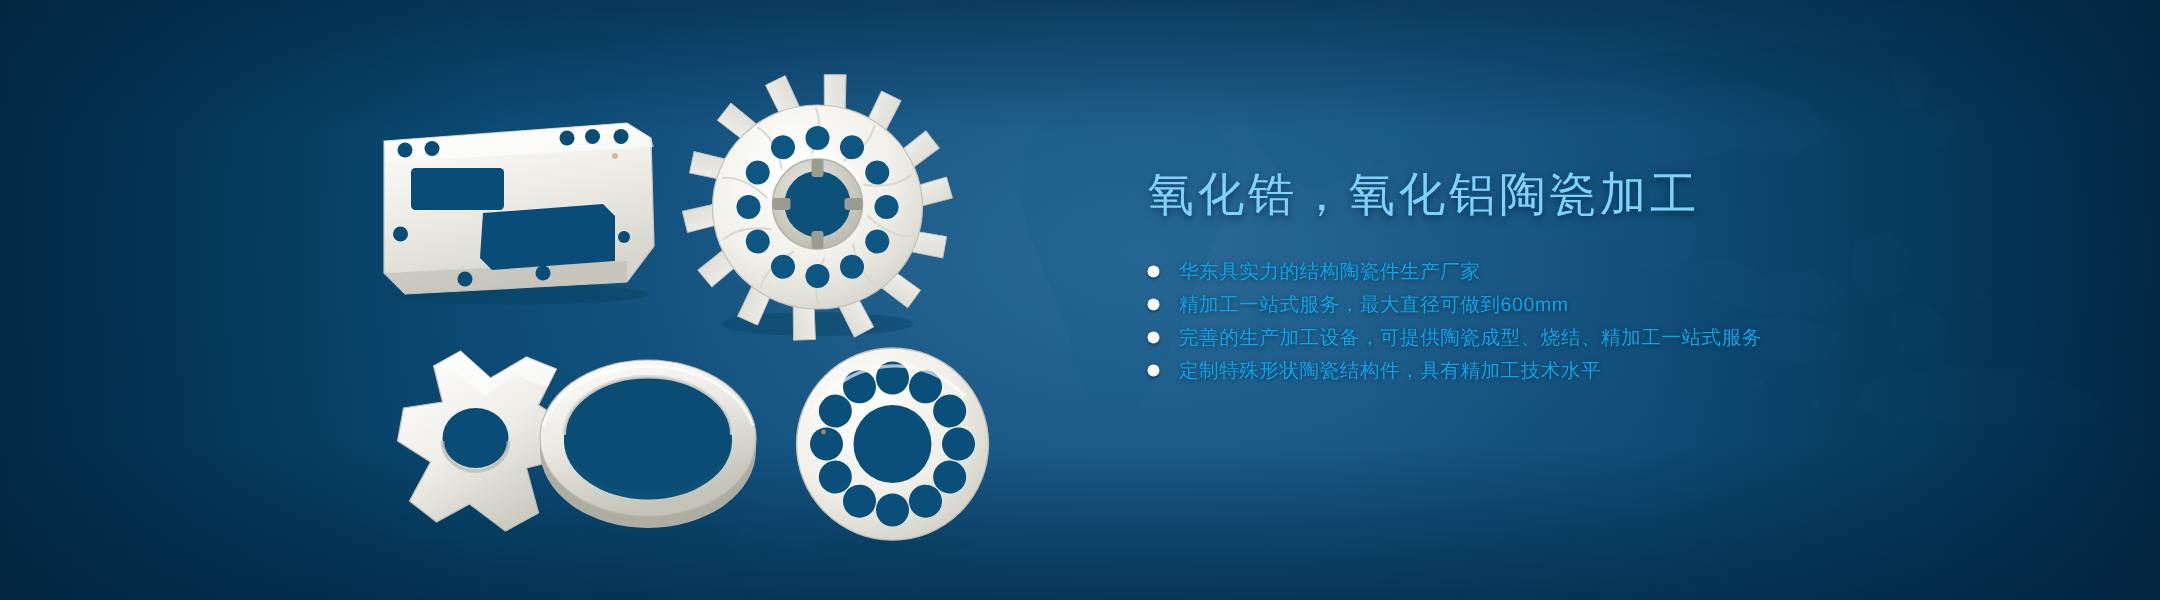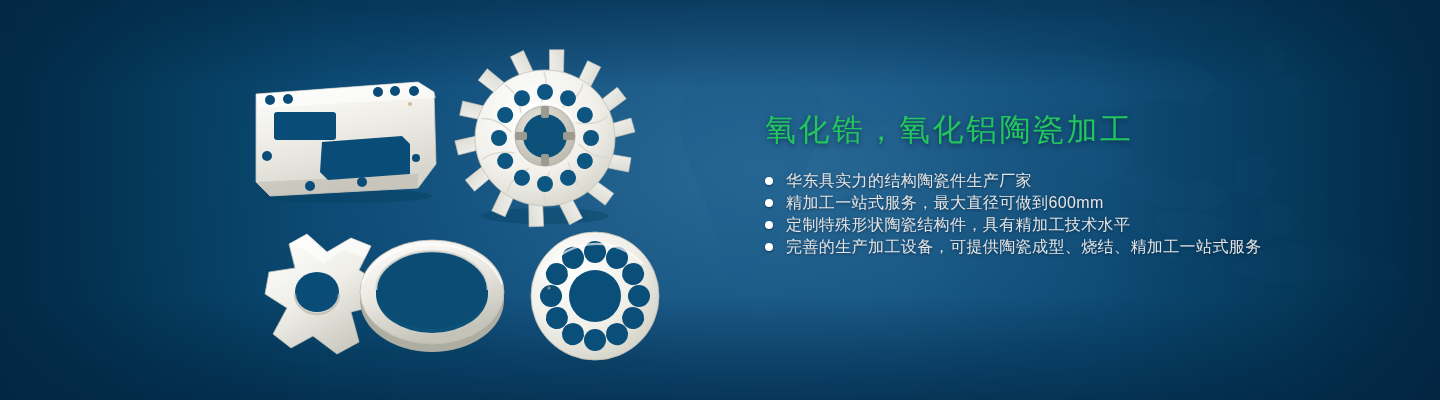--- a/index.html
+++ b/index.html
@@ -39,42 +39,42 @@
   .worldmap svg{width:100%;height:100%;display:block;}
 
   
   .products{position:absolute;left:0;top:0;width:720px;height:400px;}
   .prod{position:absolute;}
   .prod svg{display:block;overflow:visible;}
 
   
   .copy{position:absolute;left:765px;top:108px;width:620px;}
   .headline{
-    color:#22c55e;
+    color:#7dd3fc;
     font-size:31px;
     line-height:44px;
     letter-spacing:2.5px;
     font-weight:400;
     margin:0 0 18px 0;
     text-shadow:0 2px 5px rgba(0,20,40,.55);
     white-space:nowrap;
   }
   .bullets{list-style:none;margin:0;padding:0;}
   .bullet{
     display:flex;align-items:center;
     height:22px;margin-bottom:0px;
     padding:0 0 0 0;
   }
   .dot{
     width:8px;height:8px;border-radius:50%;
     background:#ffffff;flex:0 0 auto;margin-right:13px;
     box-shadow:0 1px 2px rgba(0,15,35,.5);
   }
   .btext{
-    color:#e5e5e5;font-size:16px;line-height:22px;letter-spacing:.4px;
+    color:#0ea5e9;font-size:13px;line-height:22px;letter-spacing:.4px;
     text-shadow:0 1px 3px rgba(0,18,38,.55);white-space:nowrap;
   }
 </style>
 </head>
 <body>
 
 <div class="banner">
 
   <div class="bg-base"></div>
 
@@ -414,22 +414,22 @@
       <li class="bullet">
         <span class="dot"></span>
         <span class="btext">华东具实力的结构陶瓷件生产厂家</span>
       </li>
       <li class="bullet">
         <span class="dot"></span>
         <span class="btext">精加工一站式服务，最大直径可做到600mm</span>
       </li>
       <li class="bullet">
         <span class="dot"></span>
-        <span class="btext">定制特殊形状陶瓷结构件，具有精加工技术水平</span>
+        <span class="btext">完善的生产加工设备，可提供陶瓷成型、烧结、精加工一站式服务</span>
       </li>
       <li class="bullet">
         <span class="dot"></span>
-        <span class="btext">完善的生产加工设备，可提供陶瓷成型、烧结、精加工一站式服务</span>
+        <span class="btext">定制特殊形状陶瓷结构件，具有精加工技术水平</span>
       </li>
     </ul>
   </div>
 
 </div>
 
 </body></html>

